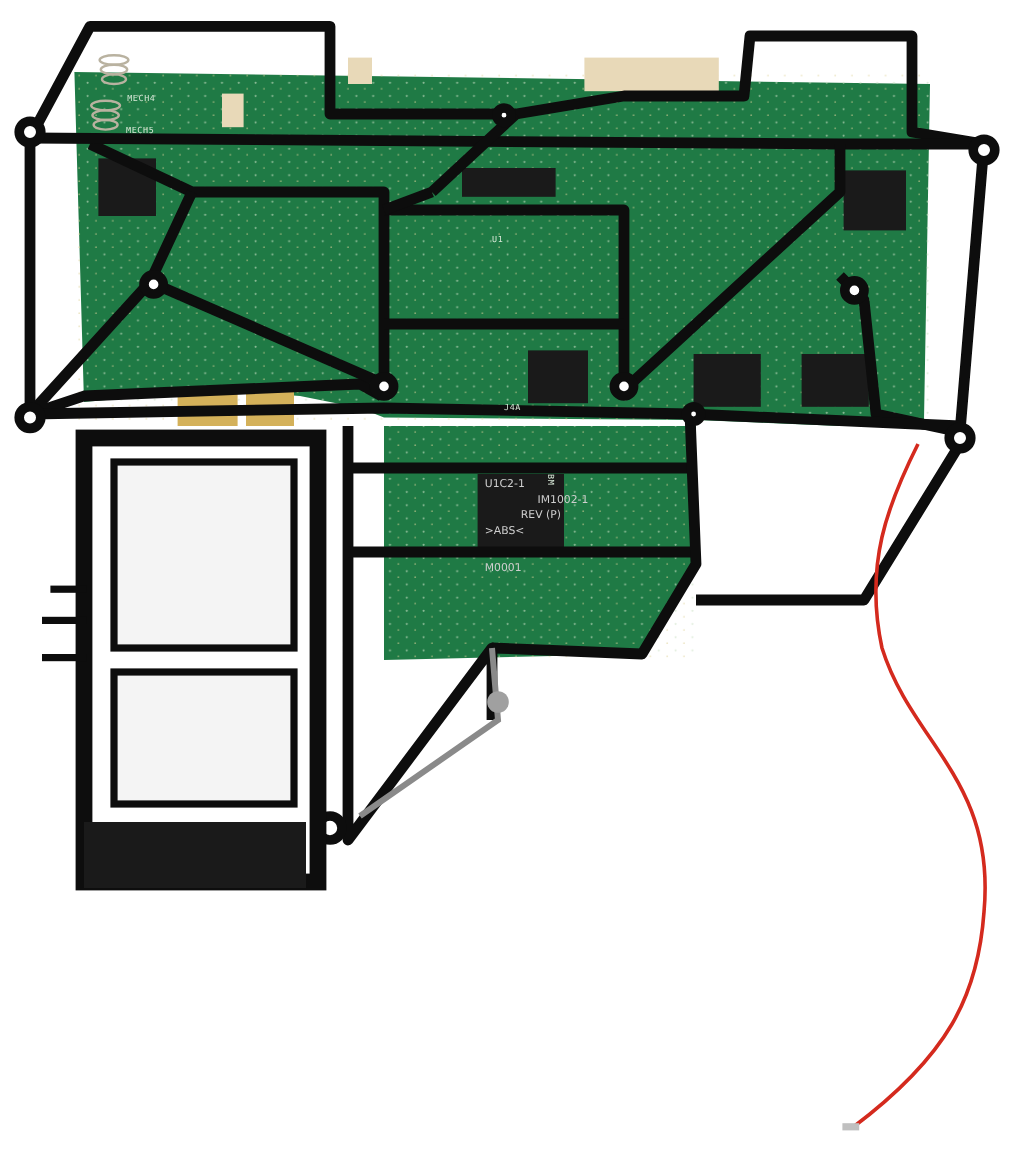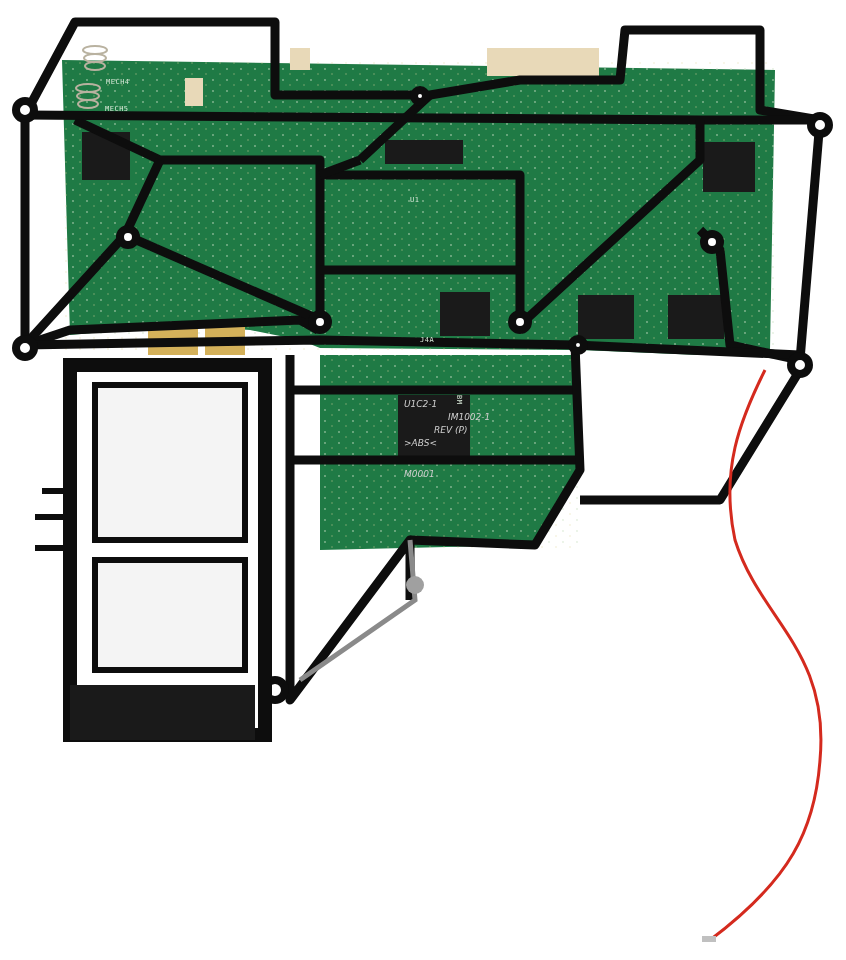--- a/index.html
+++ b/index.html
@@ -1,19 +1,19 @@
 <!DOCTYPE html>
 <html><head>
 <meta charset="utf-8">
 <style>
   html,body{margin:0;padding:0;background:#ffffff;}
   body{width:846px;height:960px;position:relative;overflow:hidden;font-family:"DejaVu Sans",sans-serif;}
   .scene{position:absolute;left:0;top:0;width:846px;height:960px;}
   .lbl{position:absolute;font-family:"DejaVu Sans Mono",monospace;color:#d8e8d8;font-size:7px;letter-spacing:0.5px;}
-  .chip-text{position:absolute;font-family:"DejaVu Sans",sans-serif;color:#cfcfcf;font-size:9px;line-height:13px;font-style:italic;}
+  .chip-text{position:absolute;font-family:"DejaVu Sans",sans-serif;color:#cfcfcf;font-size:9px;line-height:13px;}
 </style>
 </head>
 <body>
 
 <div class="scene">
 <svg width="846" height="960" viewBox="0 0 846 960" xmlns="http://www.w3.org/2000/svg">
 
   <g>
     <path d="M62 60 L775 70 L770 350 L700 355 L580 350 L320 348 L300 340 L250 330 L180 325 L70 335 Z" fill="#1f7a45"></path>
     <rect x="62" y="60" width="713" height="290" fill="url(#dots)" opacity="0.6"></rect>

